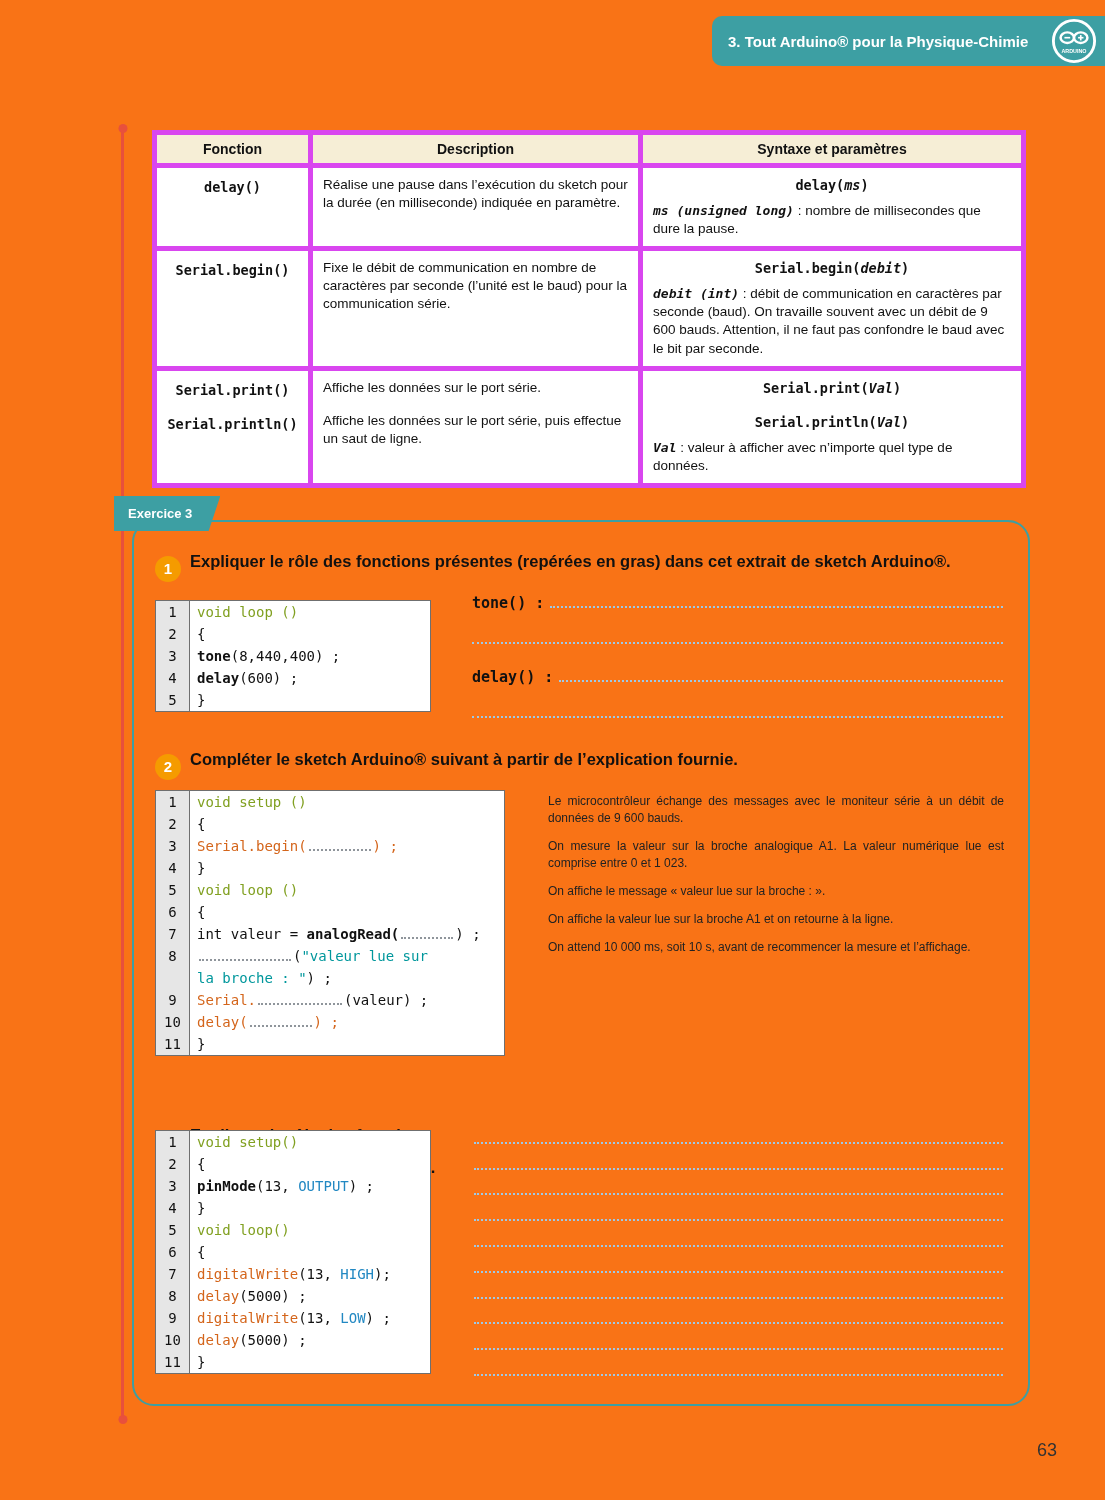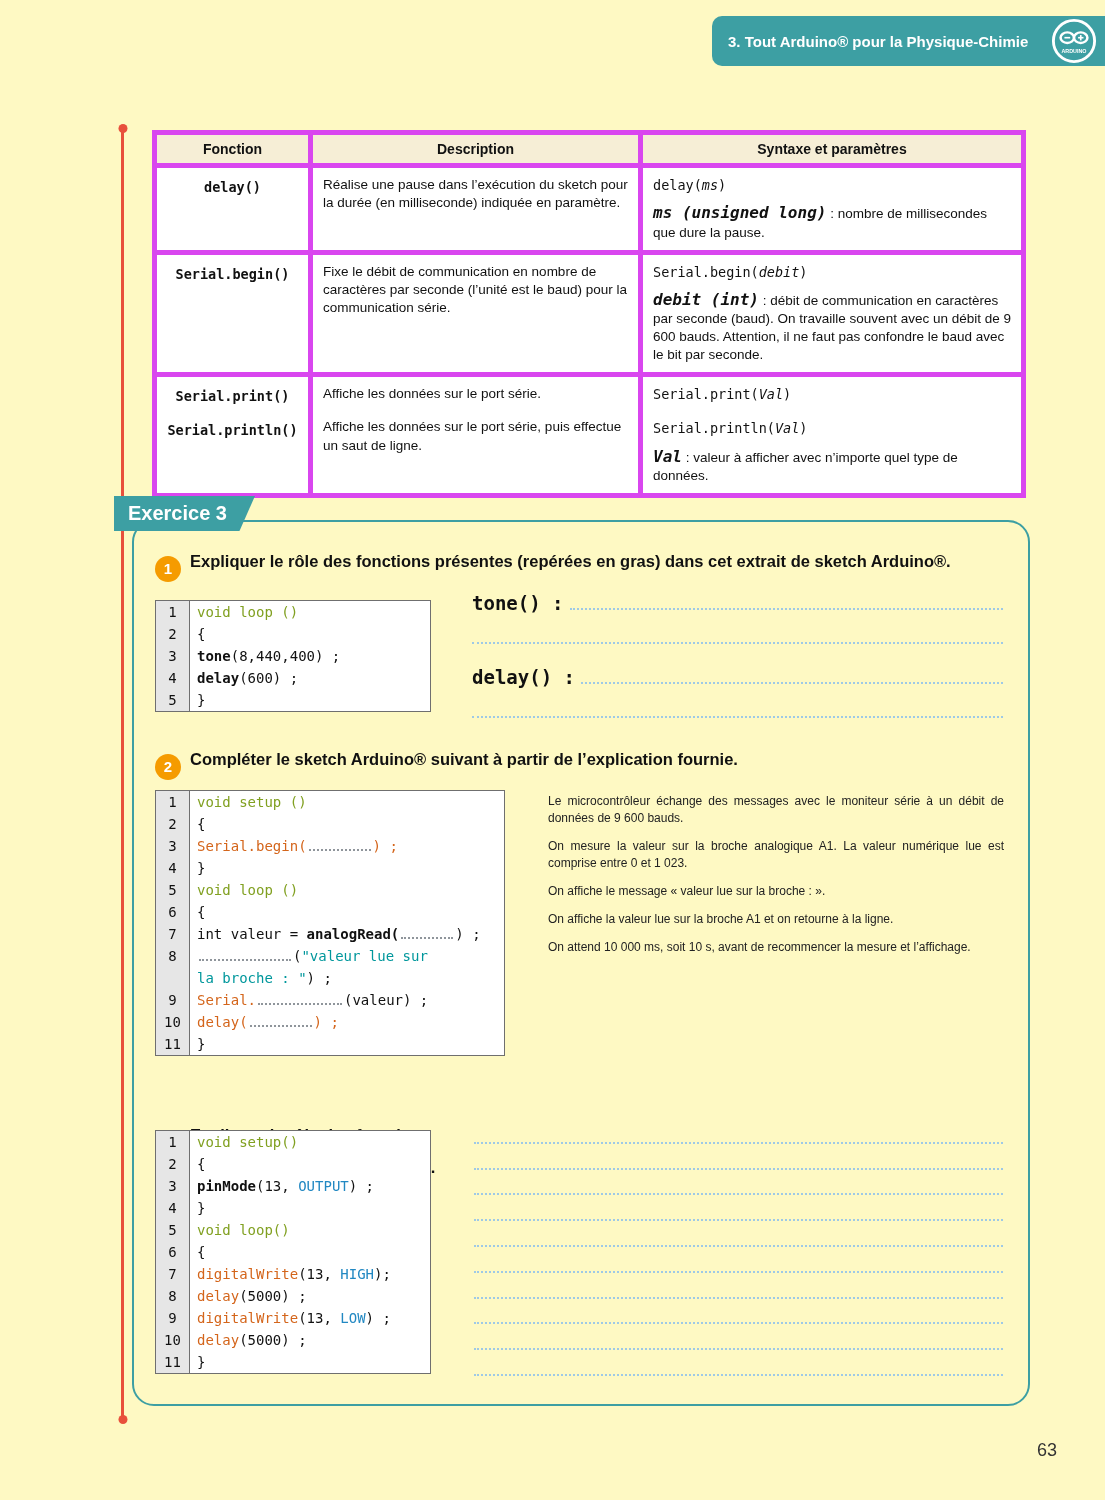--- a/index.html
+++ b/index.html
@@ -1,17 +1,17 @@
 <!DOCTYPE html>
 <html><head>
 <meta charset="utf-8">
 <style>
   * { margin:0; padding:0; box-sizing:border-box; }
   html,body { background:#ffffff; }
-  .page { position:relative; width:1105px; height:1500px; background:#fef9c3;
+  .page { position:relative; width:1105px; height:1500px; background:#f97316;
           font-family:"Liberation Sans", sans-serif; color:#1a1a1a; overflow:hidden; }
 
   
   .header-band { position:absolute; top:16px; left:712px; right:0; height:50px;
                  background:#3d9fa3; border-radius:10px 0 0 10px; display:flex; align-items:center; }
   .header-title { color:#ffffff; font-weight:bold; font-size:15px; padding-left:16px; padding-right:62px; }
   .logo { position:absolute; right:8px; top:2px; width:46px; height:46px; }
 
   
   .red-line { position:absolute; left:121px; top:128px; width:3px; height:1292px; background:#e8503c; z-index:1; }
@@ -20,30 +20,30 @@
   .dot.top { top:-4px; } .dot.bottom { bottom:-4px; }
 
   
   .ref-table { position:absolute; left:152px; top:130px; width:874px; border-collapse:collapse;
                border:2px solid #e7a33b; background:#fff; z-index:2; }
   .ref-table th, .ref-table td { border:5px solid #d946ef; vertical-align:top; }
   .ref-table th { background:#f6eed6; font-size:14px; text-align:center; padding:6px 4px; color:#111; }
   .ref-table td { padding:8px 10px; }
   td.cell-fn { text-align:center; padding-top:10px; }
   .cellp { font-size:13.5px; line-height:1.34; color:#111; }
-  .cellp.center { text-align:left; margin-bottom:7px; }
+  .cellp.center { text-align:center; margin-bottom:7px;font-weight:bold; }
   .cellp.gap { margin-top:15px; }
   .c-fn    { font-family:"DejaVu Sans Mono", monospace; font-weight:bold; font-size:13.5px; }
   .c-code  { font-family:"DejaVu Sans Mono", monospace; font-size:13.5px; }
   .c-codei { font-family:"DejaVu Sans Mono", monospace; font-style:italic; font-size:13.5px; }
-  .c-codebi{ font-family:"DejaVu Sans Mono", monospace; font-style:italic; font-weight:bold; font-size:16px; }
+  .c-codebi{ font-family:"DejaVu Sans Mono", monospace; font-style:italic; font-weight:bold; font-size:13px; }
 
   
   .badge { position:absolute; left:114px; top:496px; height:35px; line-height:35px; background:#3d9fa3;
-           color:#ffffff; font-size:20px; font-weight:bold; padding:0 28px 0 14px;
+           color:#ffffff; font-size:13px; font-weight:bold; padding:0 28px 0 14px;
            clip-path:polygon(0 0, 100% 0, 89% 100%, 0 100%); z-index:3; }
   .ex-box { position:absolute; left:132px; top:520px; width:898px; height:886px;
             border:2px solid #3d9fa3; border-radius:22px; z-index:0; }
 
   
   .qhead { position:absolute; font-size:16.5px; font-weight:bold; color:#111; line-height:1.4; z-index:2; }
   .qnum { display:inline-flex; width:26px; height:26px; border-radius:50%; background:#f59b00; color:#fff;
           align-items:center; justify-content:center; font-size:15px; margin-right:9px; vertical-align:-7px; flex:none; }
 
   
@@ -58,21 +58,21 @@
   .c-b { font-weight:bold; }
   .c-c { color:#2288c2; }
   .c-s { color:#00979c; }
   .blank { display:inline-block; border-bottom:2px dotted #8f959b; height:12px; margin:0 2px; }
 
   
   .dotline { border-bottom:2px dotted #9ec9e6; }
   .ansq1 { position:absolute; left:472px; top:592px; width:531px; z-index:2; }
   .ans-row { display:flex; align-items:baseline; height:22px; }
   .ans-row.mt { margin-top:22px; }
-  .ans-label { font-family:"DejaVu Sans Mono", monospace; font-weight:bold; font-size:19px; color:#111; }
+  .ans-label { font-family:"DejaVu Sans Mono", monospace; font-weight:bold; font-size:15px; color:#111; }
   .ans-fill { flex:1; border-bottom:2px dotted #9ec9e6; height:16px; margin-left:6px; }
   .ansq1 .dotline { height:30px; }
 
   .expl { position:absolute; left:548px; top:793px; width:456px; font-size:12px; line-height:1.42;
           text-align:justify; color:#222; z-index:2; }
   .expl p { margin-bottom:11px; }
 
   .dots-group { position:absolute; left:474px; top:1118px; width:529px; z-index:2; }
   .dots-group .dotline { height:25.8px; }
 

